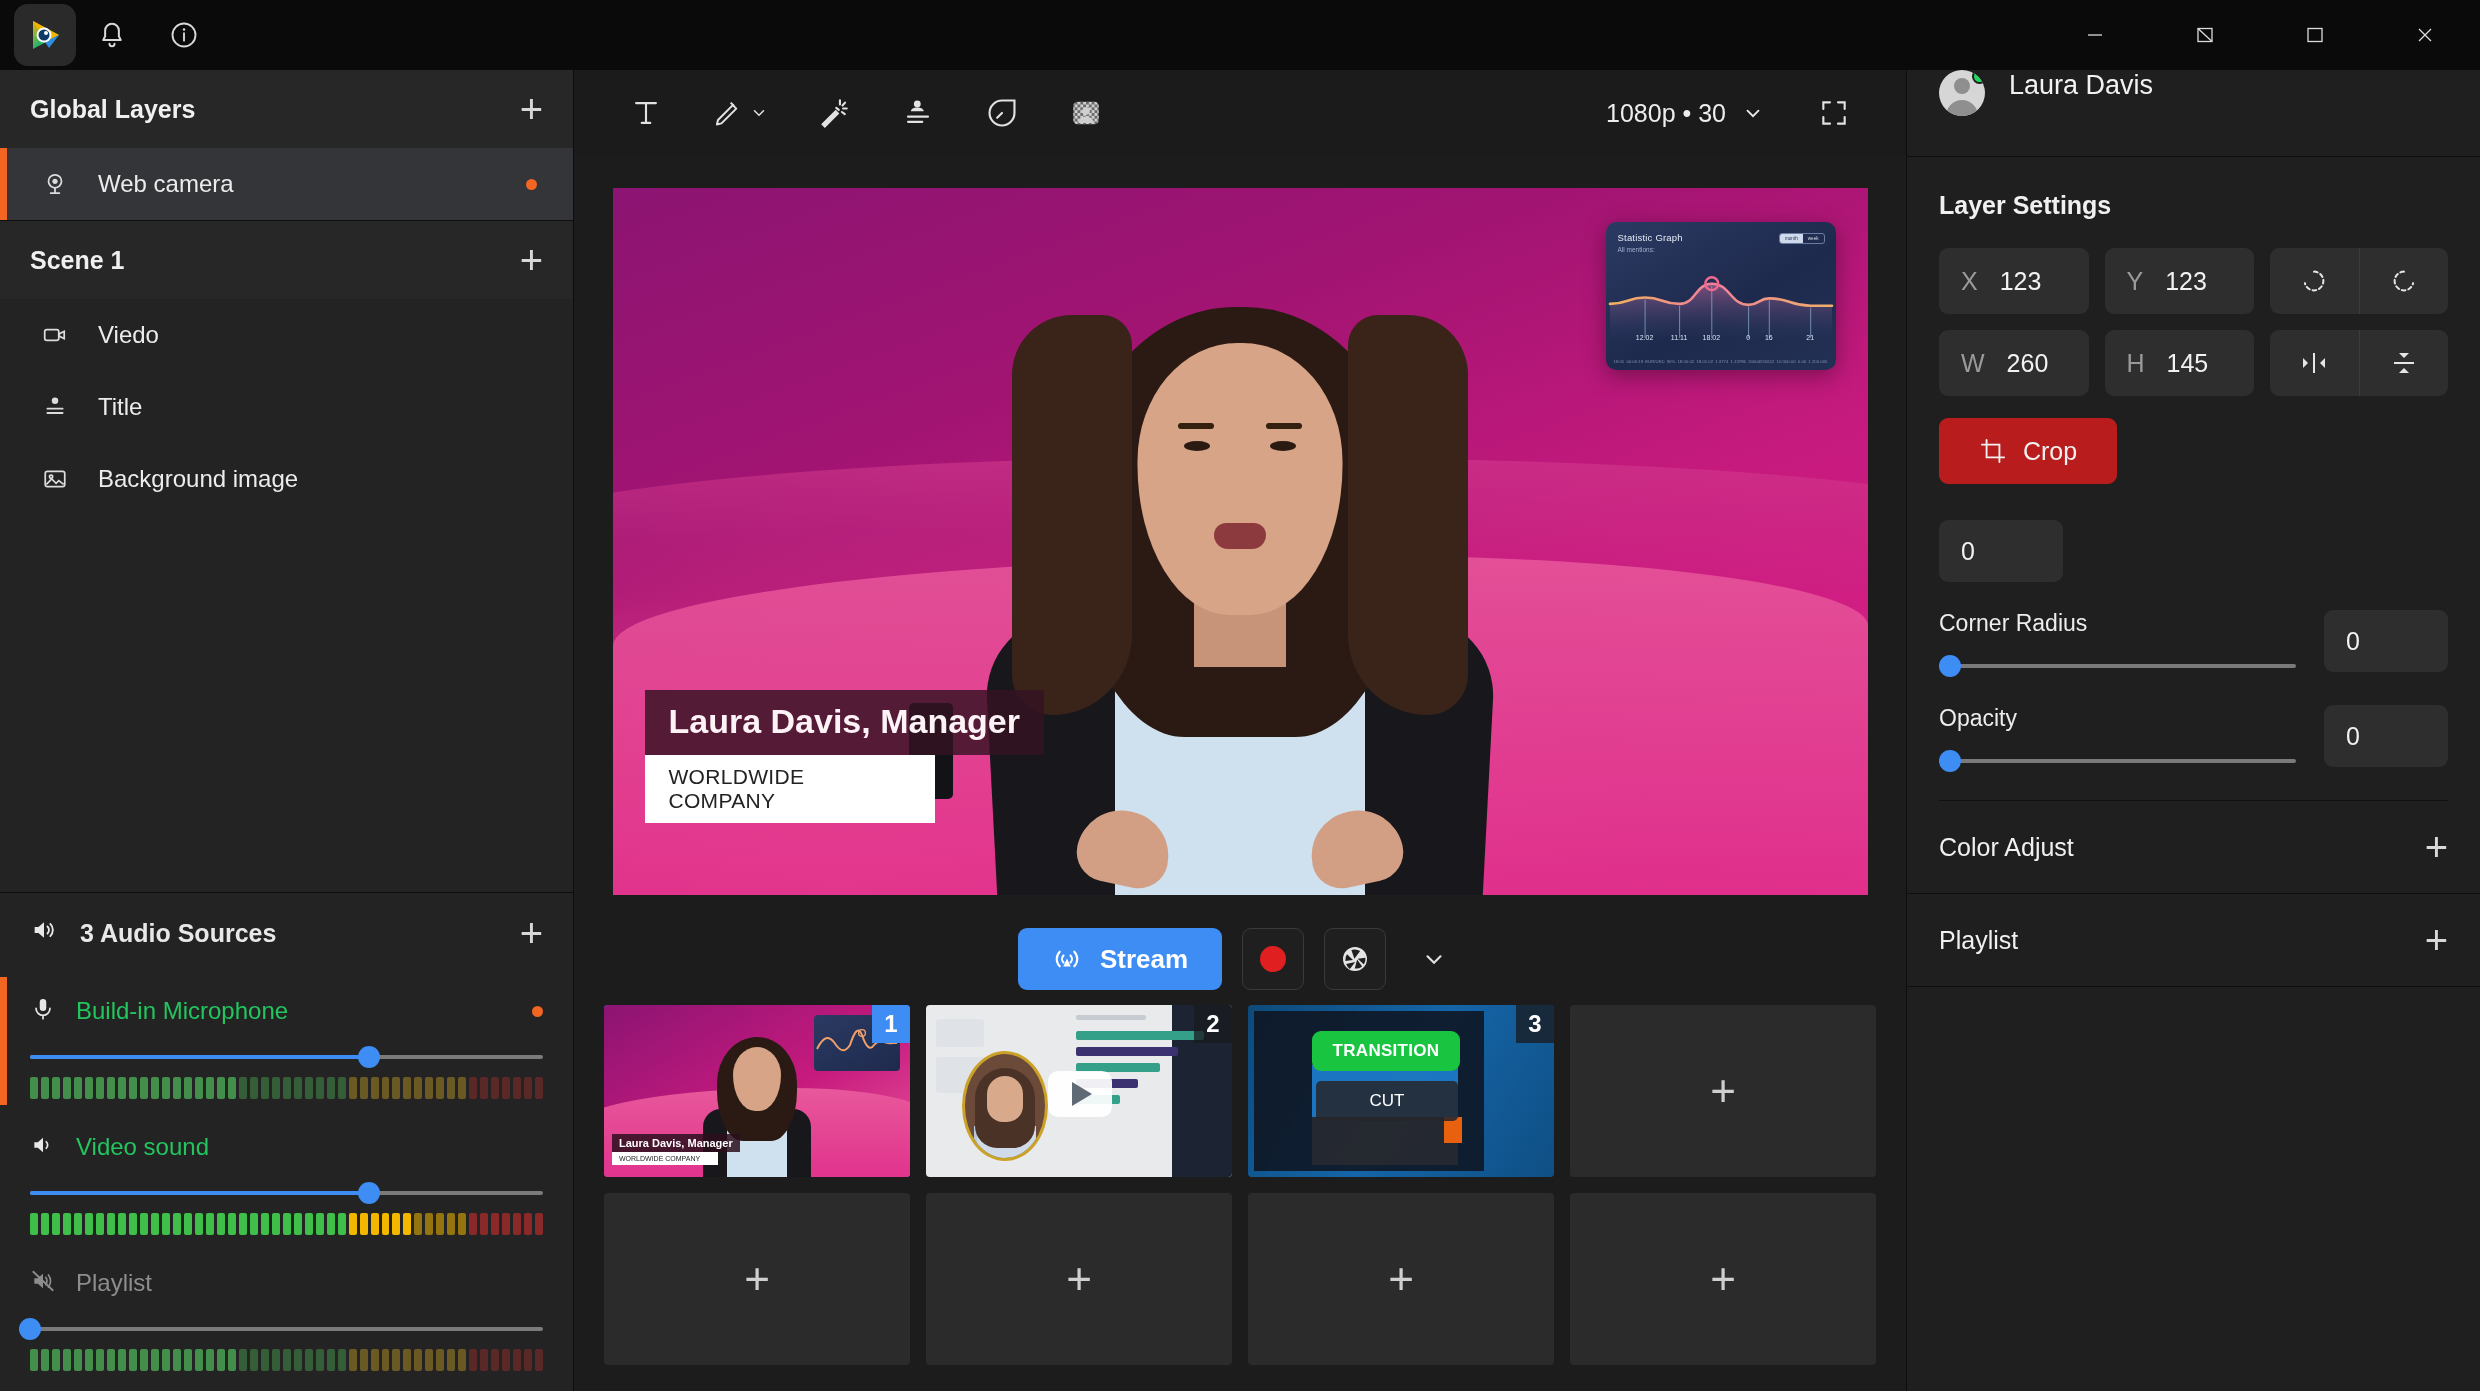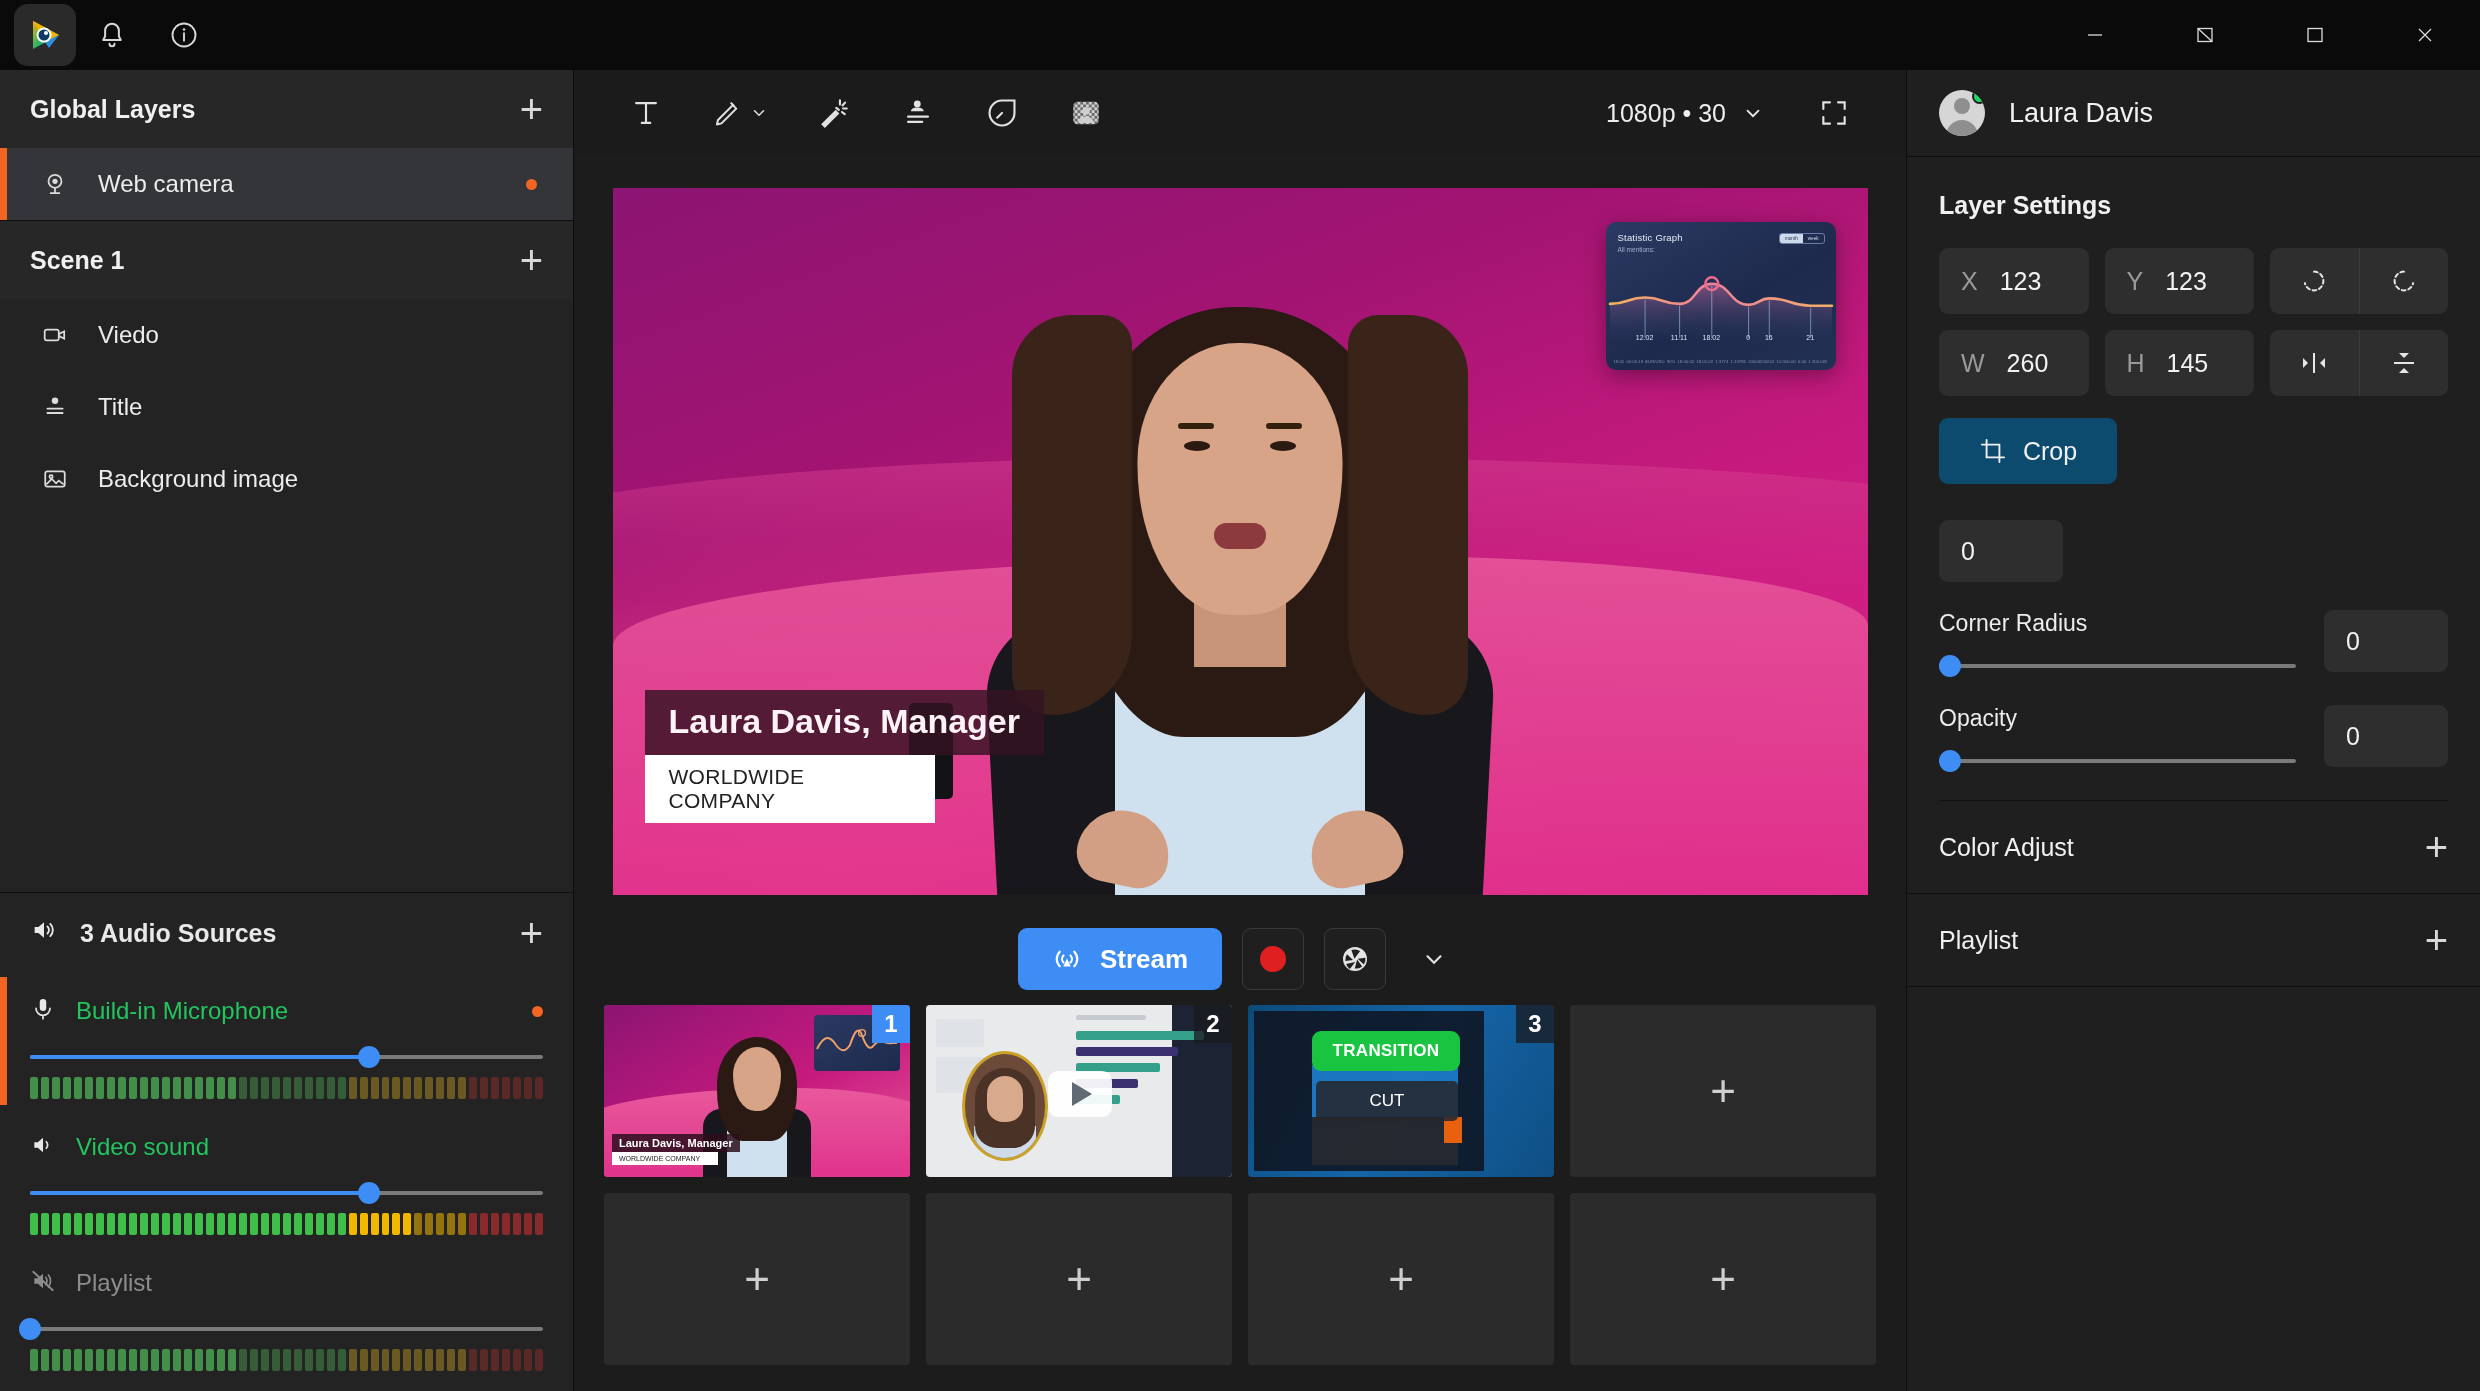--- a/index.html
+++ b/index.html
@@ -197,42 +197,42 @@
   .t3bg { position:absolute; inset:0; background:linear-gradient(120deg,#0d4a7a 0%,#1565a8 50%,#0f4f84 100%); }
   .t3menu { position:absolute; left:6px; top:6px; width:230px; bottom:6px; background:rgba(14,22,36,.9); }
   .t3trans { position:absolute; left:64px; top:26px; width:148px; height:40px; background:#18c440;
     border-radius:9px; display:flex; align-items:center; justify-content:center;
     color:#fff; font-size:17px; font-weight:700; letter-spacing:.3px; }
   .t3cut { position:absolute; left:68px; top:76px; width:142px; height:40px; background:rgba(36,38,42,.85);
     border-radius:5px; display:flex; align-items:center; justify-content:center; color:#fff; font-size:17px; }
 
   
   .rightcol { width:583px; background:#1f1f1f; border-left:1px solid #0d0d0d; display:flex; flex-direction:column; }
-  .userrow { height:86px; display:flex; align-items:center; gap:24px; padding-left:32px; background:#1f1f1f; }
+  .userrow { height:86px; display:flex; align-items:flex-start; gap:24px; padding-left:32px; background:#1f1f1f; }
   .avatar { position:relative; width:46px; height:46px; border-radius:50%; background:#d6d6d6;
     display:flex; align-items:flex-end; justify-content:center; overflow:hidden; }
   .avatar .head { position:absolute; top:8px; width:16px; height:16px; border-radius:50%; background:#8f8f8f; }
   .avatar .body { width:32px; height:16px; border-radius:16px 16px 0 0; background:#8f8f8f; }
   .avatar .on { position:absolute; right:-2px; top:-1px; width:15px; height:15px; border-radius:50%;
     background:#1ed760; border:2px solid #1f1f1f; }
   .uname { font-size:27px; color:#f2f2f2; }
 
   .rsect { padding:0 32px; }
   .rtitle { font-size:25px; font-weight:600; color:#f0f0f0; padding:34px 0 28px 0; }
   .grid2 { display:flex; gap:16px; margin-bottom:16px; }
   .field { flex:1; height:66px; background:#2e2e2e; border-radius:9px; display:flex; align-items:center;
     padding:0 22px; gap:22px; }
   .field .k { font-size:25px; color:#9a9a9a; }
   .field .v { font-size:25px; color:#f2f2f2; }
   .iconpair { width:178px; height:66px; background:#2e2e2e; border-radius:9px; display:flex; }
   .iconpair div { flex:1; display:flex; align-items:center; justify-content:center; color:#e6e6e6; cursor:pointer; }
   .iconpair div:first-child { border-right:1px solid #3c3c3c; }
 
   .row2 { display:flex; gap:16px; margin:22px 0 36px 0; }
-  .cropbtn { width:178px; height:66px; background:#0c4a6e; border-radius:9px; display:flex;
+  .cropbtn { width:178px; height:66px; background:#b91c1c; border-radius:9px; display:flex;
     align-items:center; justify-content:center; gap:16px; font-size:25px; color:#f1f1f1; cursor:pointer; }
   .selectbox { flex:1; height:66px; background:#2e2e2e; border-radius:9px; display:flex;
     align-items:center; justify-content:space-between; padding:0 26px; font-size:25px; color:#f1f1f1; cursor:pointer; }
 
   .ctl { display:flex; align-items:flex-start; gap:28px; margin-bottom:28px; }
   .ctl .left { flex:1; }
   .ctl .lbl { font-size:23px; color:#ededed; margin-bottom:18px; }
   .numbox { width:124px; height:62px; background:#2e2e2e; border-radius:9px; display:flex;
     align-items:center; padding-left:22px; font-size:25px; color:#f2f2f2; }
   .rsl { position:relative; height:22px; }

